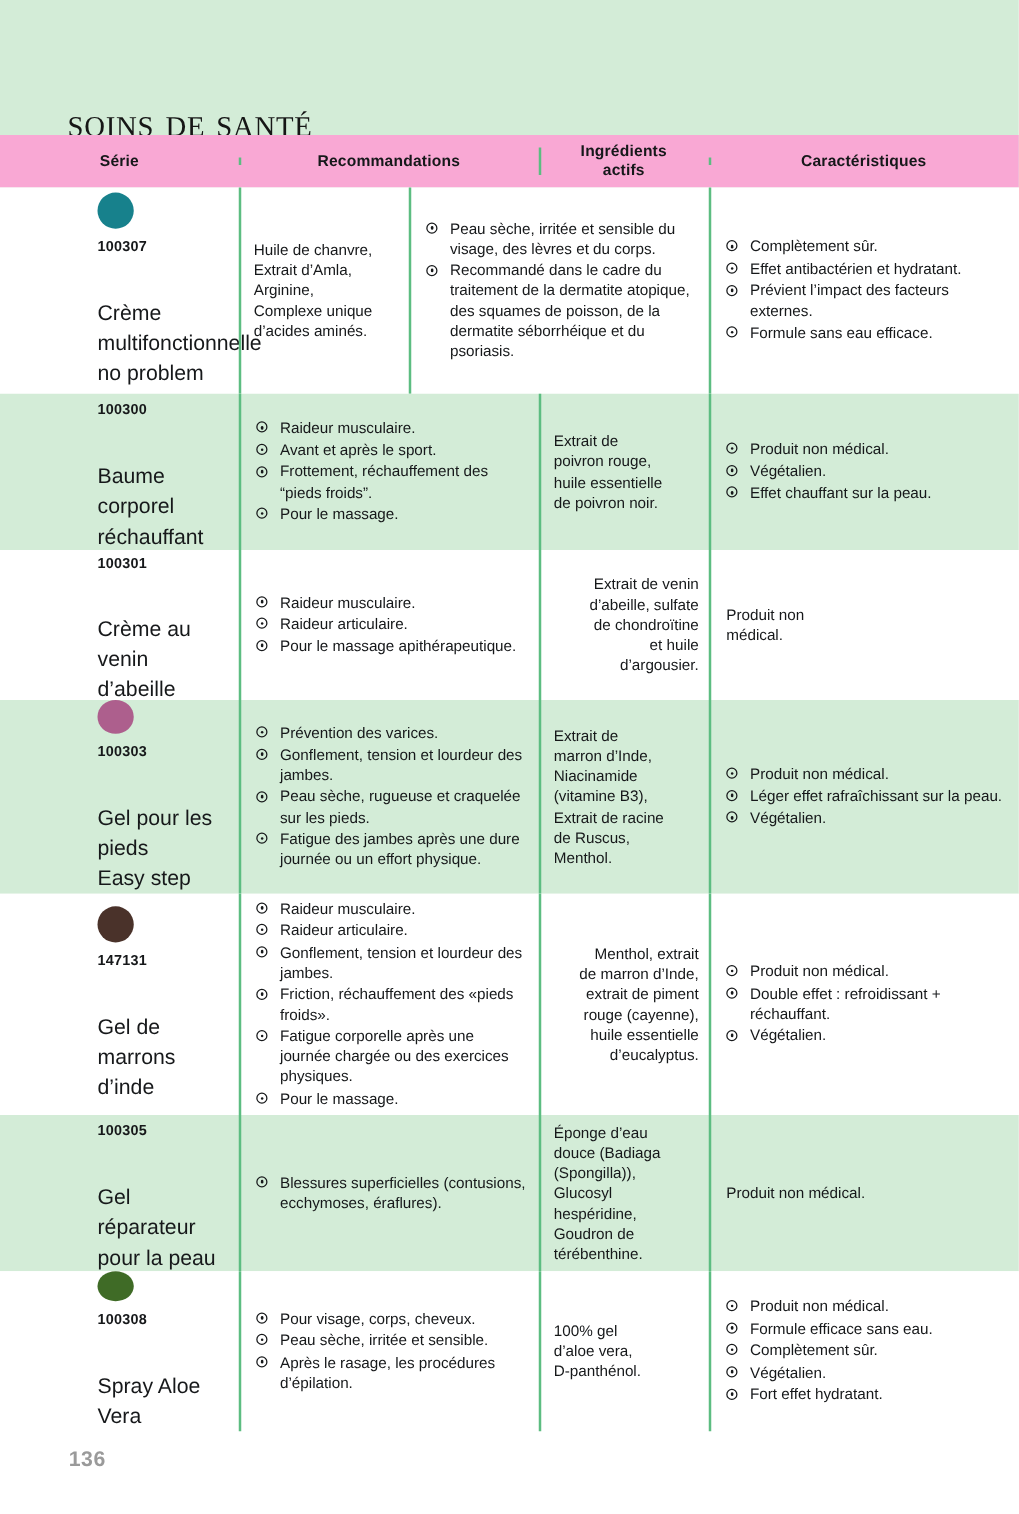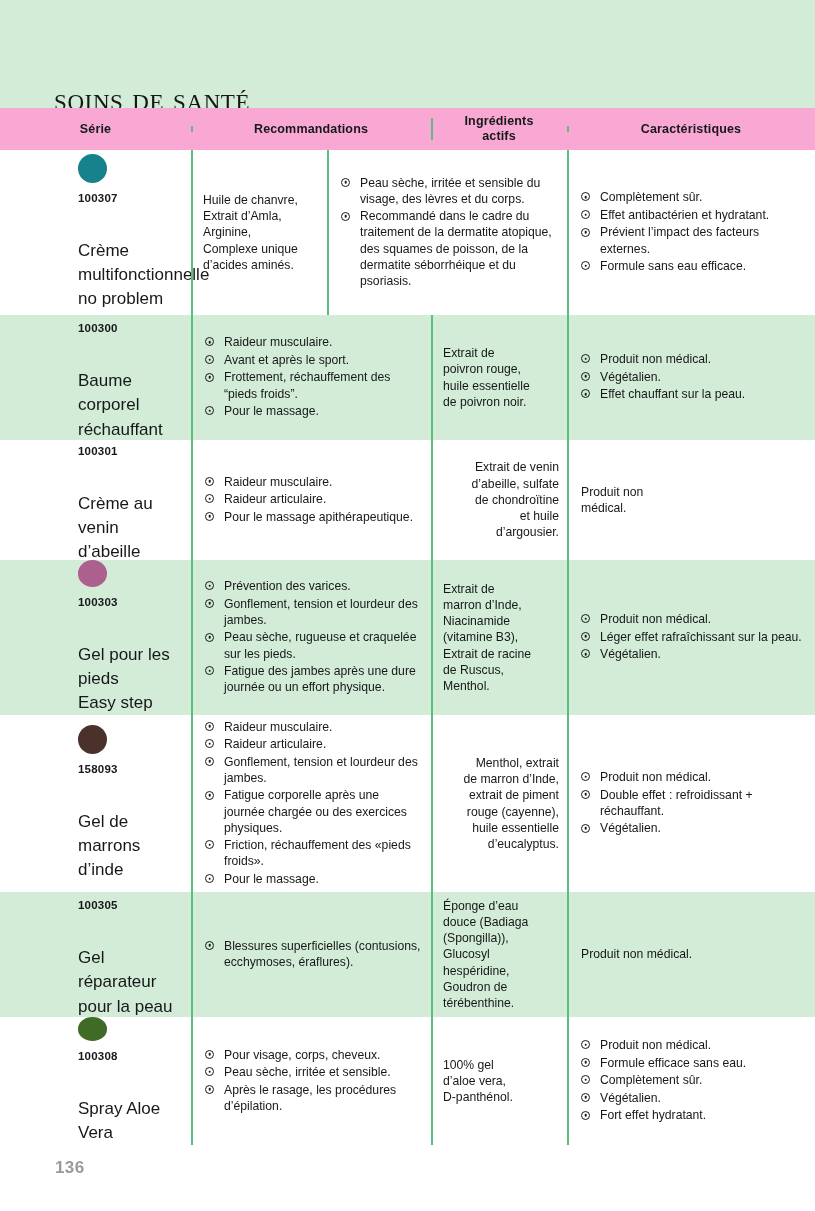--- a/index.html
+++ b/index.html
@@ -370,32 +370,32 @@
                 <li><span class="bullet"></span>Léger effet rafraîchissant sur la peau.</li>
                 <li><span class="bullet"></span>Végétalien.</li>
               </ul>
             </div>
           </div>
         </div>
         <div class="row plain" style="height: 177px;">
           <div class="cell c-serie">
             <div class="serie-inner">
               <div class="dot" style="background: rgb(74, 50, 42);"></div>
-              <div class="serie-code">158093</div>
+              <div class="serie-code">147131</div>
               <div class="serie-name">Gel de marrons<br>d’inde</div>
             </div>
           </div>
           <div class="cell c-recs">
             <div class="recs-inner">
               <ul class="blist">
                 <li><span class="bullet"></span>Raideur musculaire.</li>
                 <li><span class="bullet"></span>Raideur articulaire.</li>
                 <li><span class="bullet"></span>Gonflement, tension et lourdeur des jambes.</li>
+                <li><span class="bullet"></span>Friction, réchauffement des «pieds froids».</li>
                 <li><span class="bullet"></span>Fatigue corporelle après une journée chargée ou des exercices physiques.</li>
-                <li><span class="bullet"></span>Friction, réchauffement des «pieds froids».</li>
                 <li><span class="bullet"></span>Pour le massage.</li>
               </ul>
             </div>
           </div>
           <div class="cell c-ingr">
             <div class="ingr-inner">
               <div class="ingr-text centered">Menthol, extrait<br>de marron d’Inde,<br>extrait de piment<br>rouge (cayenne),<br>huile essentielle<br>d’eucalyptus.</div>
             </div>
           </div>
           <div class="cell c-chars">

